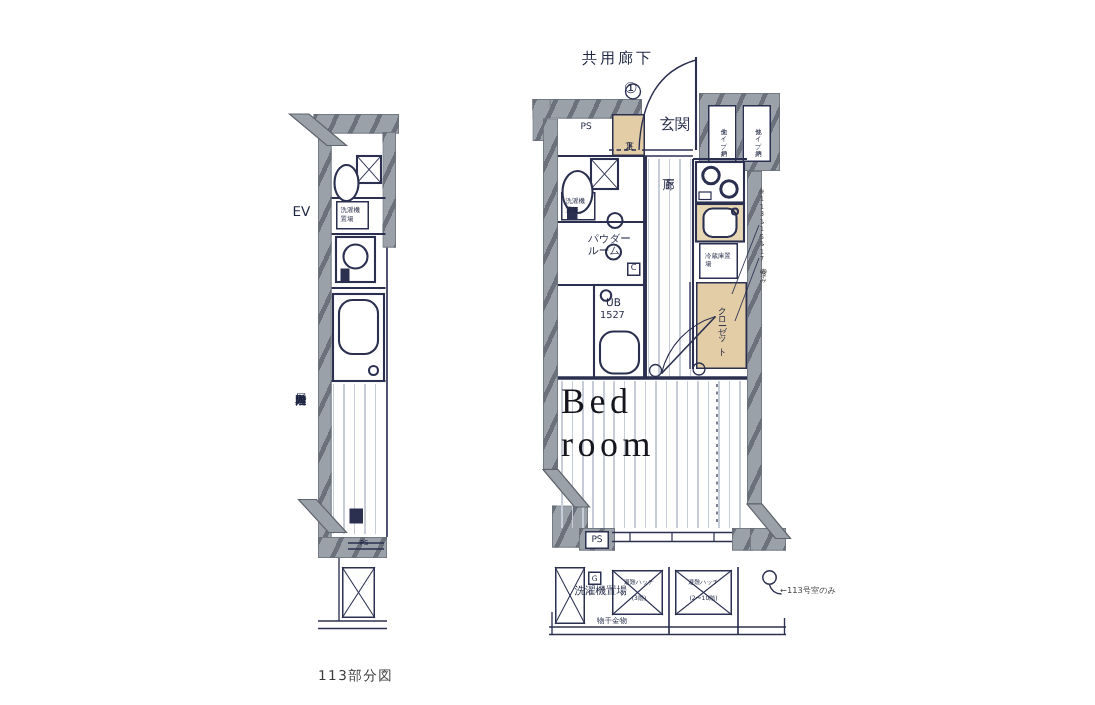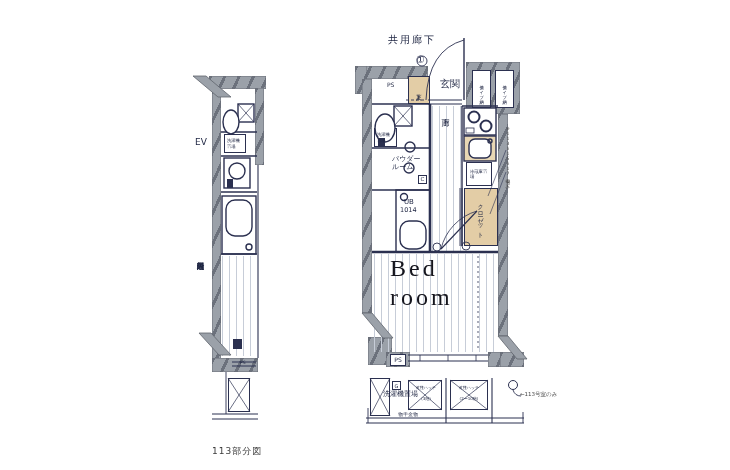--- a/index.html
+++ b/index.html
@@ -172,24 +172,24 @@
   <div class="lbl" style="left:440px;top:78px;font-size:10px;">玄関</div>
   <div class="lbl" style="left:387px;top:81px;font-size:6px;">PS</div>
   <div class="lbl vert cen" style="left:408px;top:77px;width:22px;height:26px;font-size:5.5px;">下足入</div>
   <div class="lbl vert cen" style="left:472px;top:71px;width:19px;height:36px;font-size:4.3px;">他タイプ納戸</div>
   <div class="lbl vert cen" style="left:495px;top:71px;width:19px;height:36px;font-size:4.3px;">他タイプ納戸</div>
   <div class="lbl vert" style="left:440px;top:112px;font-size:8px;">廊下</div>
   <div class="lbl cen" style="left:377px;top:129px;width:17px;height:17px;font-size:4.3px;">洗濯機置場</div>
   <div class="lbl cen" style="left:392px;top:152px;width:34px;height:22px;font-size:7px;">パウダールーム</div>
   <div class="lbl cen" style="left:418px;top:175px;width:9px;height:9px;font-size:5.5px;">C</div>
   <div class="lbl" style="left:404px;top:198px;font-size:7px;">UB</div>
-  <div class="lbl" style="left:400px;top:207px;font-size:6.5px;">1014</div>
+  <div class="lbl" style="left:400px;top:207px;font-size:6.5px;">1527</div>
   <div class="lbl cen" style="left:470px;top:163px;width:18px;height:22px;font-size:4.3px;">冷蔵庫置場</div>
   <div class="lbl vert cen" style="left:464px;top:189px;width:34px;height:56px;font-size:6px;">クローゼット</div>
-  <div class="lbl cen serif" style="left:374px;top:268px;width:117px;height:30px;font-size:24px;letter-spacing:3px;padding-left:16px;">Bed room</div>
+  <div class="lbl cen serif" style="left:374px;top:268px;width:117px;height:30px;font-size:24px;letter-spacing:3px;">Bed room</div>
   <div class="lbl vert" style="left:505px;top:126px;height:90px;font-size:4.5px;color:#444;">※113・115・117号室のみ</div>
   <div class="lbl" style="left:383px;top:390px;font-size:7px;">洗濯機置場</div>
   <div class="lbl cen" style="left:392px;top:381px;width:9px;height:9px;font-size:5px;">G</div>
   <div class="lbl cen" style="left:390px;top:354px;width:16px;height:12px;font-size:6px;">PS</div>
   <div class="lbl" style="left:412px;top:386px;width:28px;text-align:center;font-size:4px;">避難ハッチ</div>
   <div class="lbl" style="left:412px;top:397px;width:28px;text-align:center;font-size:4px;">(3階)</div>
   <div class="lbl" style="left:454px;top:386px;width:30px;text-align:center;font-size:4px;">避難ハッチ</div>
   <div class="lbl" style="left:454px;top:397px;width:30px;text-align:center;font-size:4px;">(2〜10階)</div>
   <div class="lbl" style="left:397px;top:411px;font-size:5px;background:#fff;padding:0 1px;">物干金物</div>
   <div class="lbl" style="left:520px;top:391px;font-size:5.5px;color:#444;">←113号室のみ</div>

